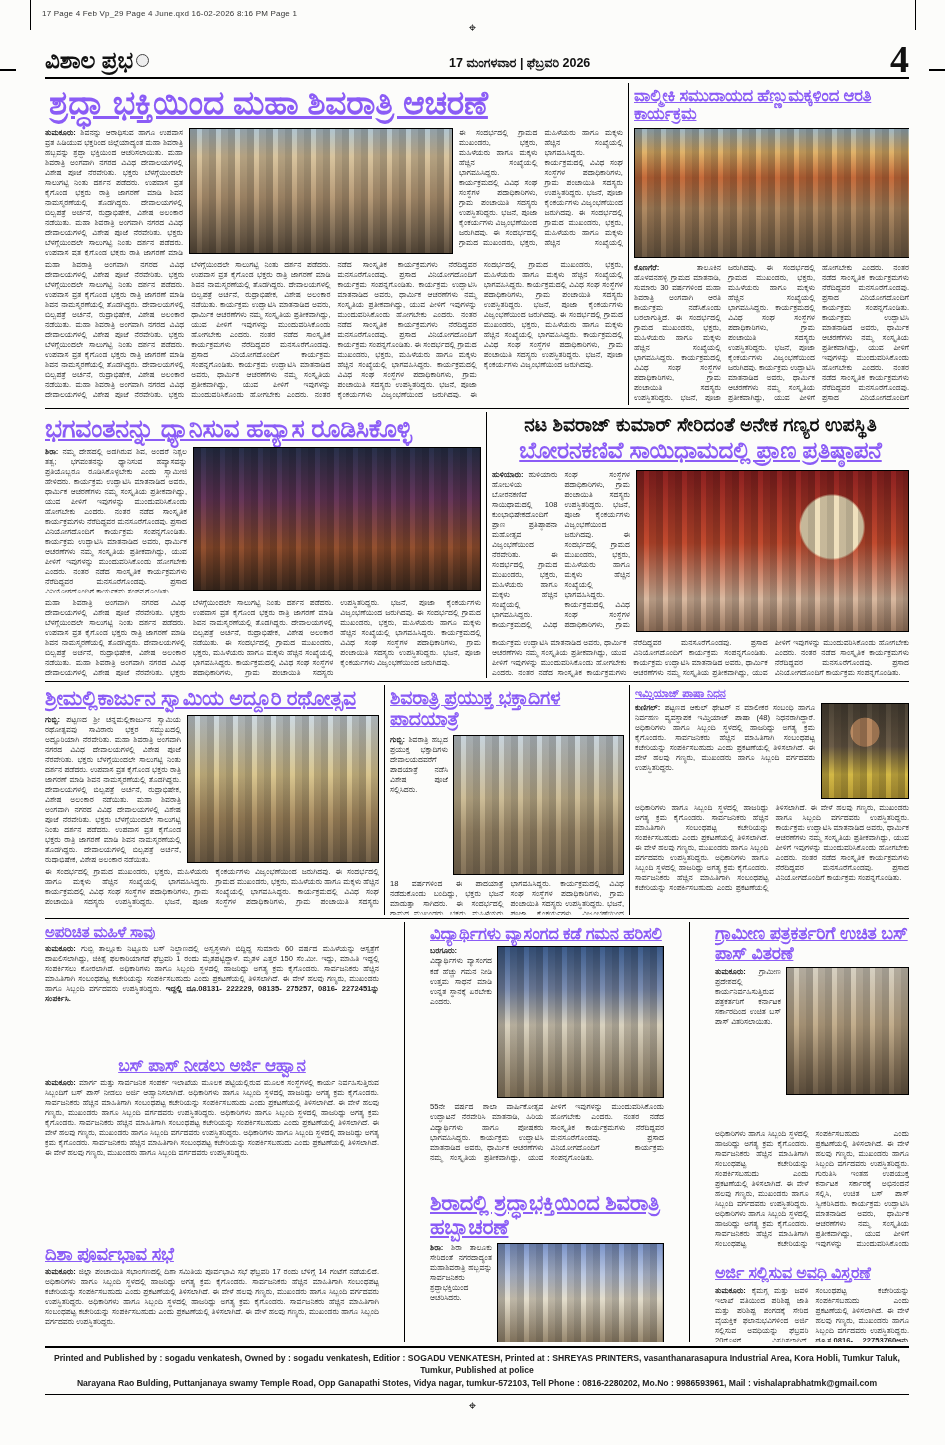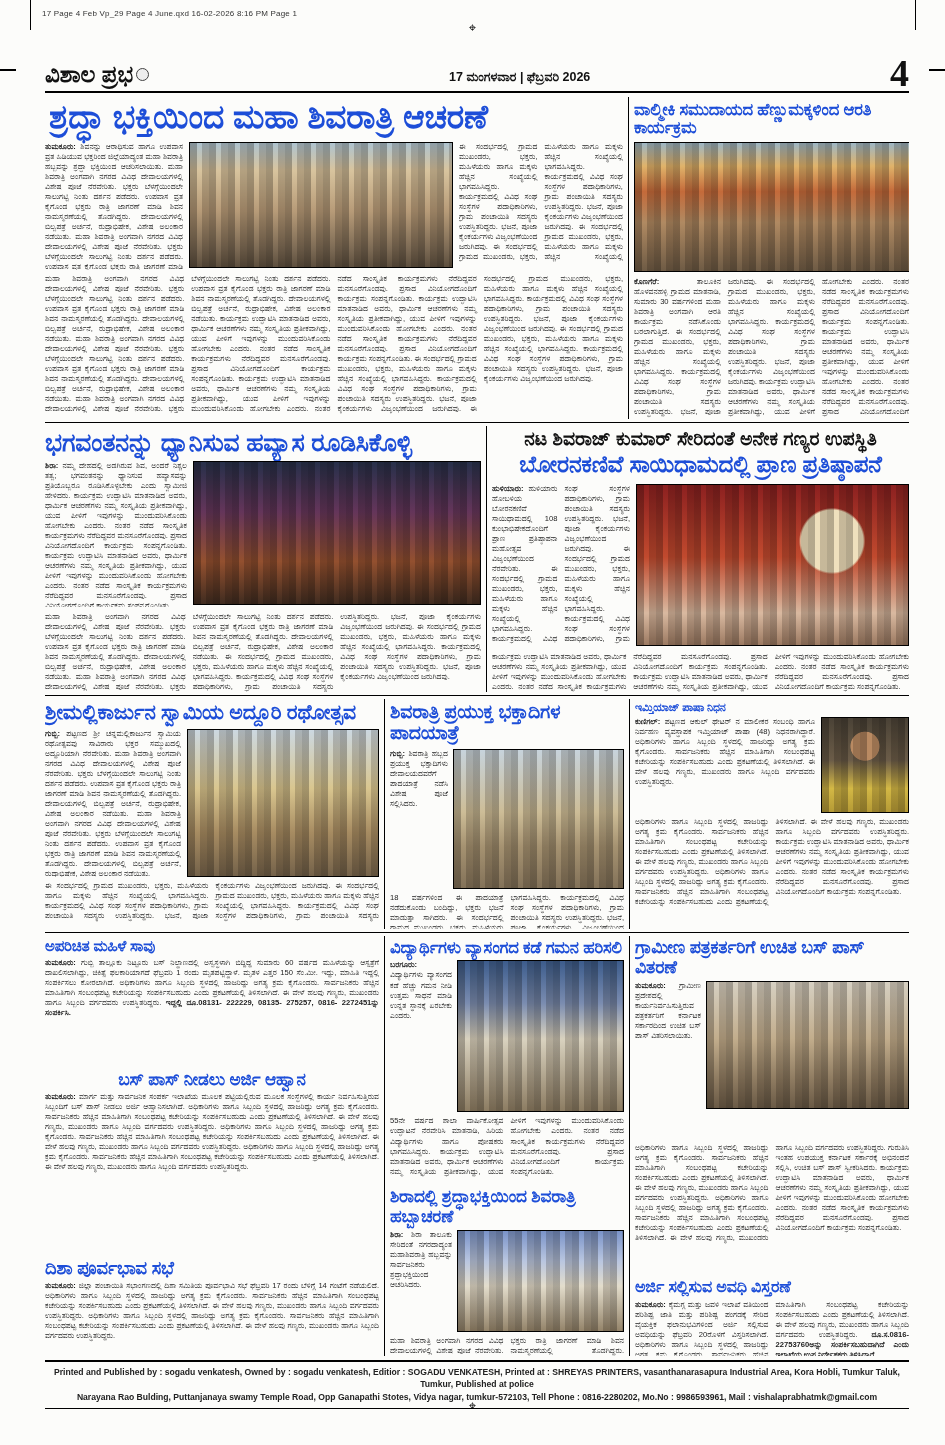--- a/index.html
+++ b/index.html
@@ -2,33 +2,33 @@
 <html><head>
 <meta charset="utf-8">
 <style>
   html,body{margin:0;padding:0;background:#9a9a9a;}
   .sheet{position:relative;width:945px;height:1445px;background:#fcfcfa;margin:0 auto;
          font-family:"Liberation Sans",sans-serif;color:#111;overflow:hidden;}
   .printline{position:absolute;top:9px;left:42px;font-size:8px;color:#333;letter-spacing:.2px;}
   .cropv{position:absolute;top:0;width:1px;height:30px;background:#000;}
   .croph{position:absolute;top:69px;width:16px;height:2px;background:#000;}
   .reg{position:absolute;left:50%;transform:translateX(-50%);font-size:13px;color:#000;}
-  .content{position:absolute;left:45px;top:52px;width:864px;}
+  .content{position:absolute;left:45px;top:38px;width:864px;}
   
   .masthead{display:flex;align-items:flex-end;justify-content:space-between;
             border-bottom:2px solid #000;padding-bottom:3px;height:36px;}
   .brand{font-size:23px;font-weight:bold;display:flex;align-items:center;gap:3px;}
   .brandlogo{width:11px;height:11px;border-radius:50%;border:1.5px solid #444;background:#eee;display:inline-block;}
   .datebar{font-size:12.5px;font-weight:bold;padding-bottom:3px;text-align:center;}
   .pageno{font-family:"Liberation Serif",serif;font-size:38px;font-weight:bold;line-height:.8;}
   
   .hr{border:none;border-top:1.3px solid #000;margin:3px 0;}
   .row{display:flex;overflow:hidden;}
   .vr{border-left:1.2px solid #000;margin:0 5px;}
-  .hl{font-weight:bold;line-height:1.12;letter-spacing:-.2px;color:#1d4ed8;}
+  .hl{font-weight:bold;line-height:1.12;letter-spacing:-.2px;color:#8b5cf6;text-decoration:underline;}
   .bt{font-size:7.6px;line-height:1.32;text-align:justify;color:#1c1c1c;overflow:hidden;}
   .dl{font-weight:bold;}
   .cols2{column-count:2;column-gap:7px;}
   .cols3{column-count:3;column-gap:7px;}
   .cols4{column-count:4;column-gap:7px;}
   .ph{border:1px solid #000;position:relative;flex:none;overflow:hidden;}
   .ph::after{content:"";position:absolute;inset:0;
      background:repeating-linear-gradient(90deg,rgba(30,25,20,.28) 0 7px,rgba(255,255,255,.10) 7px 12px,rgba(60,50,40,.22) 12px 19px);
      mix-blend-mode:multiply;}
   .ph-crowd{background:linear-gradient(180deg,#aec3cf 0%,#d8c49e 22%,#b79b78 55%,#7d6b55 85%,#5d4f3e 100%);}
@@ -189,21 +189,21 @@
           <div class="ph ph-portrait" style="width:86px;height:94px;margin-left:6px;"></div>
         </div>
         <div class="bt cols2" style="height:118px;margin-top:4px;">
           <span>ಅಧಿಕಾರಿಗಳು ಹಾಗೂ ಸಿಬ್ಬಂದಿ ಸ್ಥಳದಲ್ಲಿ ಹಾಜರಿದ್ದು ಅಗತ್ಯ ಕ್ರಮ ಕೈಗೊಂಡರು. ಸಾರ್ವಜನಿಕರು ಹೆಚ್ಚಿನ ಮಾಹಿತಿಗಾಗಿ ಸಂಬಂಧಪಟ್ಟ ಕಚೇರಿಯನ್ನು ಸಂಪರ್ಕಿಸಬಹುದು ಎಂದು ಪ್ರಕಟಣೆಯಲ್ಲಿ ತಿಳಿಸಲಾಗಿದೆ. ಈ ವೇಳೆ ಹಲವು ಗಣ್ಯರು, ಮುಖಂಡರು ಹಾಗೂ ಸಿಬ್ಬಂದಿ ವರ್ಗದವರು ಉಪಸ್ಥಿತರಿದ್ದರು. ಅಧಿಕಾರಿಗಳು ಹಾಗೂ ಸಿಬ್ಬಂದಿ ಸ್ಥಳದಲ್ಲಿ ಹಾಜರಿದ್ದು ಅಗತ್ಯ ಕ್ರಮ ಕೈಗೊಂಡರು. ಸಾರ್ವಜನಿಕರು ಹೆಚ್ಚಿನ ಮಾಹಿತಿಗಾಗಿ ಸಂಬಂಧಪಟ್ಟ ಕಚೇರಿಯನ್ನು ಸಂಪರ್ಕಿಸಬಹುದು ಎಂದು ಪ್ರಕಟಣೆಯಲ್ಲಿ ತಿಳಿಸಲಾಗಿದೆ. ಈ ವೇಳೆ ಹಲವು ಗಣ್ಯರು, ಮುಖಂಡರು ಹಾಗೂ ಸಿಬ್ಬಂದಿ ವರ್ಗದವರು ಉಪಸ್ಥಿತರಿದ್ದರು. </span>
           <span>ಕಾರ್ಯಕ್ರಮ ಉದ್ಘಾಟಿಸಿ ಮಾತನಾಡಿದ ಅವರು, ಧಾರ್ಮಿಕ ಆಚರಣೆಗಳು ನಮ್ಮ ಸಂಸ್ಕೃತಿಯ ಪ್ರತೀಕವಾಗಿದ್ದು, ಯುವ ಪೀಳಿಗೆ ಇವುಗಳನ್ನು ಮುಂದುವರಿಸಿಕೊಂಡು ಹೋಗಬೇಕು ಎಂದರು. ನಂತರ ನಡೆದ ಸಾಂಸ್ಕೃತಿಕ ಕಾರ್ಯಕ್ರಮಗಳು ನೆರೆದಿದ್ದವರ ಮನಸೂರೆಗೊಂಡವು. ಪ್ರಸಾದ ವಿನಿಯೋಗದೊಂದಿಗೆ ಕಾರ್ಯಕ್ರಮ ಸಂಪನ್ನಗೊಂಡಿತು. </span>
         </div>
       </div>
     </div>
     <hr class="hr">
 
-    <div class="row" style="height:420px;">
+    <div class="row" style="height:420px;gap:20px;">
 
       <div class="art" style="width:334px;">
         <div>
           <div class="hl" style="font-size:15px;margin:2px 0 3px;">ಅಪರಿಚಿತ ಮಹಿಳೆ ಸಾವು </div>
           <div class="bt" style="height:104px;">
             <span class="dl">ತುಮಕೂರು: </span>
             <span>ಗುಬ್ಬಿ ತಾಲ್ಲೂಕು ನಿಟ್ಟೂರು ಬಸ್ ನಿಲ್ದಾಣದಲ್ಲಿ ಅಸ್ವಸ್ಥಳಾಗಿ ಬಿದ್ದಿದ್ದ ಸುಮಾರು 60 ವರ್ಷದ ಮಹಿಳೆಯನ್ನು ಆಸ್ಪತ್ರೆಗೆ ದಾಖಲಿಸಲಾಗಿದ್ದು, ಚಿಕಿತ್ಸೆ ಫಲಕಾರಿಯಾಗದೆ ಫೆಬ್ರವರಿ 1 ರಂದು ಮೃತಪಟ್ಟಿದ್ದಾಳೆ. ಮೃತಳ ಎತ್ತರ 150 ಸೆಂ.ಮೀ. ಇದ್ದು, ಮಾಹಿತಿ ಇದ್ದಲ್ಲಿ ಸಂಪರ್ಕಿಸಲು ಕೋರಲಾಗಿದೆ. </span>
             <span>ಅಧಿಕಾರಿಗಳು ಹಾಗೂ ಸಿಬ್ಬಂದಿ ಸ್ಥಳದಲ್ಲಿ ಹಾಜರಿದ್ದು ಅಗತ್ಯ ಕ್ರಮ ಕೈಗೊಂಡರು. ಸಾರ್ವಜನಿಕರು ಹೆಚ್ಚಿನ ಮಾಹಿತಿಗಾಗಿ ಸಂಬಂಧಪಟ್ಟ ಕಚೇರಿಯನ್ನು ಸಂಪರ್ಕಿಸಬಹುದು ಎಂದು ಪ್ರಕಟಣೆಯಲ್ಲಿ ತಿಳಿಸಲಾಗಿದೆ. ಈ ವೇಳೆ ಹಲವು ಗಣ್ಯರು, ಮುಖಂಡರು ಹಾಗೂ ಸಿಬ್ಬಂದಿ ವರ್ಗದವರು ಉಪಸ್ಥಿತರಿದ್ದರು. </span>
             <span class="dl">ಇದ್ದಲ್ಲಿ ದೂ.08131- 222229, 08135- 275257, 0816- 2272451ನ್ನು ಸಂಪರ್ಕಿಸಿ. </span>
           </div>
@@ -236,21 +236,21 @@
               <span>ವಿದ್ಯಾರ್ಥಿಗಳು ವ್ಯಾಸಂಗದ ಕಡೆ ಹೆಚ್ಚು ಗಮನ ನೀಡಿ ಉತ್ತಮ ಸಾಧನೆ ಮಾಡಿ ಉನ್ನತ ಸ್ಥಾನಕ್ಕೆ ಏರಬೇಕು ಎಂದರು. </span>
             </div>
             <div class="ph ph-stage" style="flex:1;height:150px;margin-left:5px;"></div>
           </div>
           <div class="bt cols2" style="height:64px;margin-top:4px;">
             <span>55ನೇ ವರ್ಷದ ಶಾಲಾ ವಾರ್ಷಿಕೋತ್ಸವ ಉದ್ಘಾಟನೆ ನೆರವೇರಿಸಿ ಮಾತನಾಡಿ, ಹಿರಿಯ ವಿದ್ಯಾರ್ಥಿಗಳು ಹಾಗೂ ಪೋಷಕರು ಭಾಗವಹಿಸಿದ್ದರು. </span>
             <span>ಕಾರ್ಯಕ್ರಮ ಉದ್ಘಾಟಿಸಿ ಮಾತನಾಡಿದ ಅವರು, ಧಾರ್ಮಿಕ ಆಚರಣೆಗಳು ನಮ್ಮ ಸಂಸ್ಕೃತಿಯ ಪ್ರತೀಕವಾಗಿದ್ದು, ಯುವ ಪೀಳಿಗೆ ಇವುಗಳನ್ನು ಮುಂದುವರಿಸಿಕೊಂಡು ಹೋಗಬೇಕು ಎಂದರು. ನಂತರ ನಡೆದ ಸಾಂಸ್ಕೃತಿಕ ಕಾರ್ಯಕ್ರಮಗಳು ನೆರೆದಿದ್ದವರ ಮನಸೂರೆಗೊಂಡವು. ಪ್ರಸಾದ ವಿನಿಯೋಗದೊಂದಿಗೆ ಕಾರ್ಯಕ್ರಮ ಸಂಪನ್ನಗೊಂಡಿತು. </span>
           </div>
         </div>
         <div>
-          <div class="hl" style="font-size:17px;margin:7px 0 4px;">ಶಿರಾದಲ್ಲಿ ಶ್ರದ್ಧಾಭಕ್ತಿಯಿಂದ ಶಿವರಾತ್ರಿ ಹಬ್ಬಾಚರಣೆ </div>
+          <div class="hl" style="font-size:21px;margin:25px 0 4px;">ಶಿರಾದಲ್ಲಿ ಶ್ರದ್ಧಾಭಕ್ತಿಯಿಂದ ಶಿವರಾತ್ರಿ ಹಬ್ಬಾಚರಣೆ </div>
           <div class="row" style="height:102px;">
             <div class="bt" style="width:62px;">
               <span class="dl">ಶಿರಾ: </span>
               <span>ಶಿರಾ ತಾಲೂಕು ಸೇರಿದಂತೆ ನಗರದಾದ್ಯಂತ ಮಹಾಶಿವರಾತ್ರಿ ಹಬ್ಬವನ್ನು ಸಾರ್ವಜನಿಕರು ಶ್ರದ್ಧಾಭಕ್ತಿಯಿಂದ ಆಚರಿಸಿದರು. </span>
             </div>
             <div class="ph ph-tent" style="flex:1;height:100px;margin-left:5px;"></div>
           </div>
           <div class="bt cols2" style="height:48px;margin-top:4px;">
             <span>ಮಹಾ ಶಿವರಾತ್ರಿ ಅಂಗವಾಗಿ ನಗರದ ವಿವಿಧ ದೇವಾಲಯಗಳಲ್ಲಿ ವಿಶೇಷ ಪೂಜೆ ನೆರವೇರಿತು. ಭಕ್ತರು ಬೆಳಗ್ಗೆಯಿಂದಲೇ ಸಾಲುಗಟ್ಟಿ ನಿಂತು ದರ್ಶನ ಪಡೆದರು. ಉಪವಾಸ ವ್ರತ ಕೈಗೊಂಡ ಭಕ್ತರು ರಾತ್ರಿ ಜಾಗರಣೆ ಮಾಡಿ ಶಿವನ ನಾಮಸ್ಮರಣೆಯಲ್ಲಿ ತೊಡಗಿದ್ದರು. ದೇವಾಲಯಗಳಲ್ಲಿ ಬಿಲ್ವಪತ್ರೆ ಅರ್ಚನೆ, ರುದ್ರಾಭಿಷೇಕ, ವಿಶೇಷ ಅಲಂಕಾರ ನಡೆಯಿತು. </span>
           </div>

